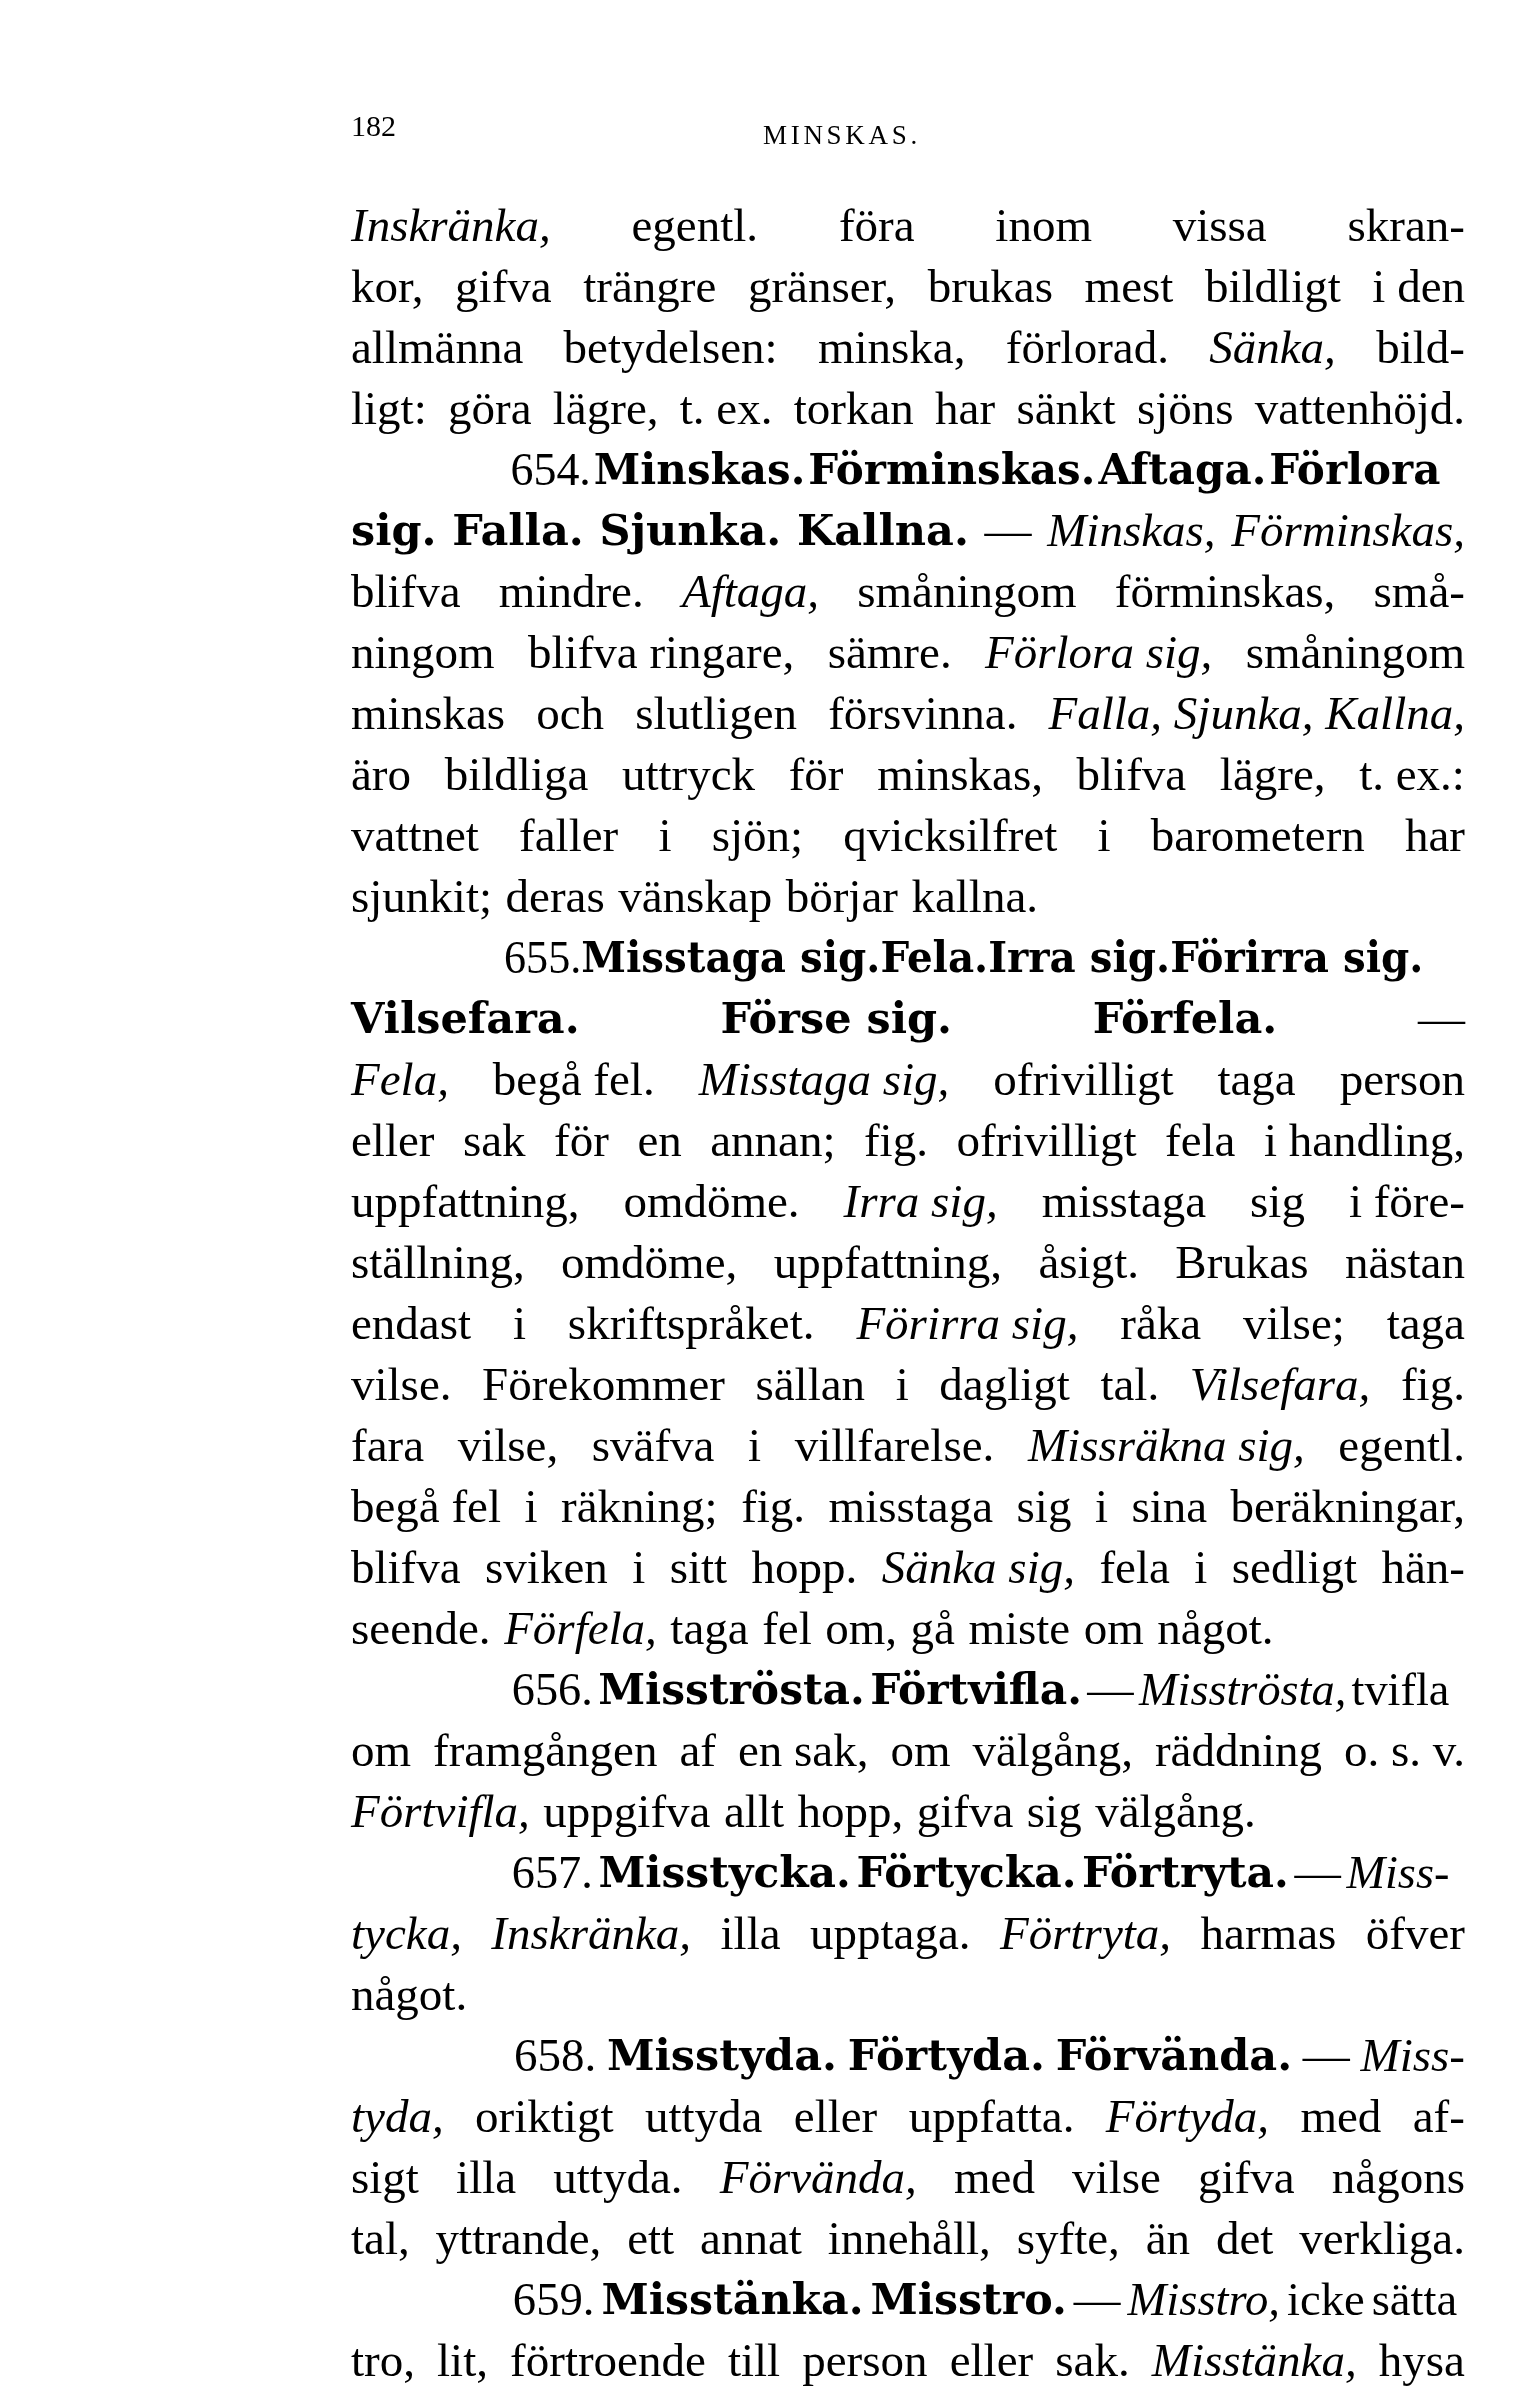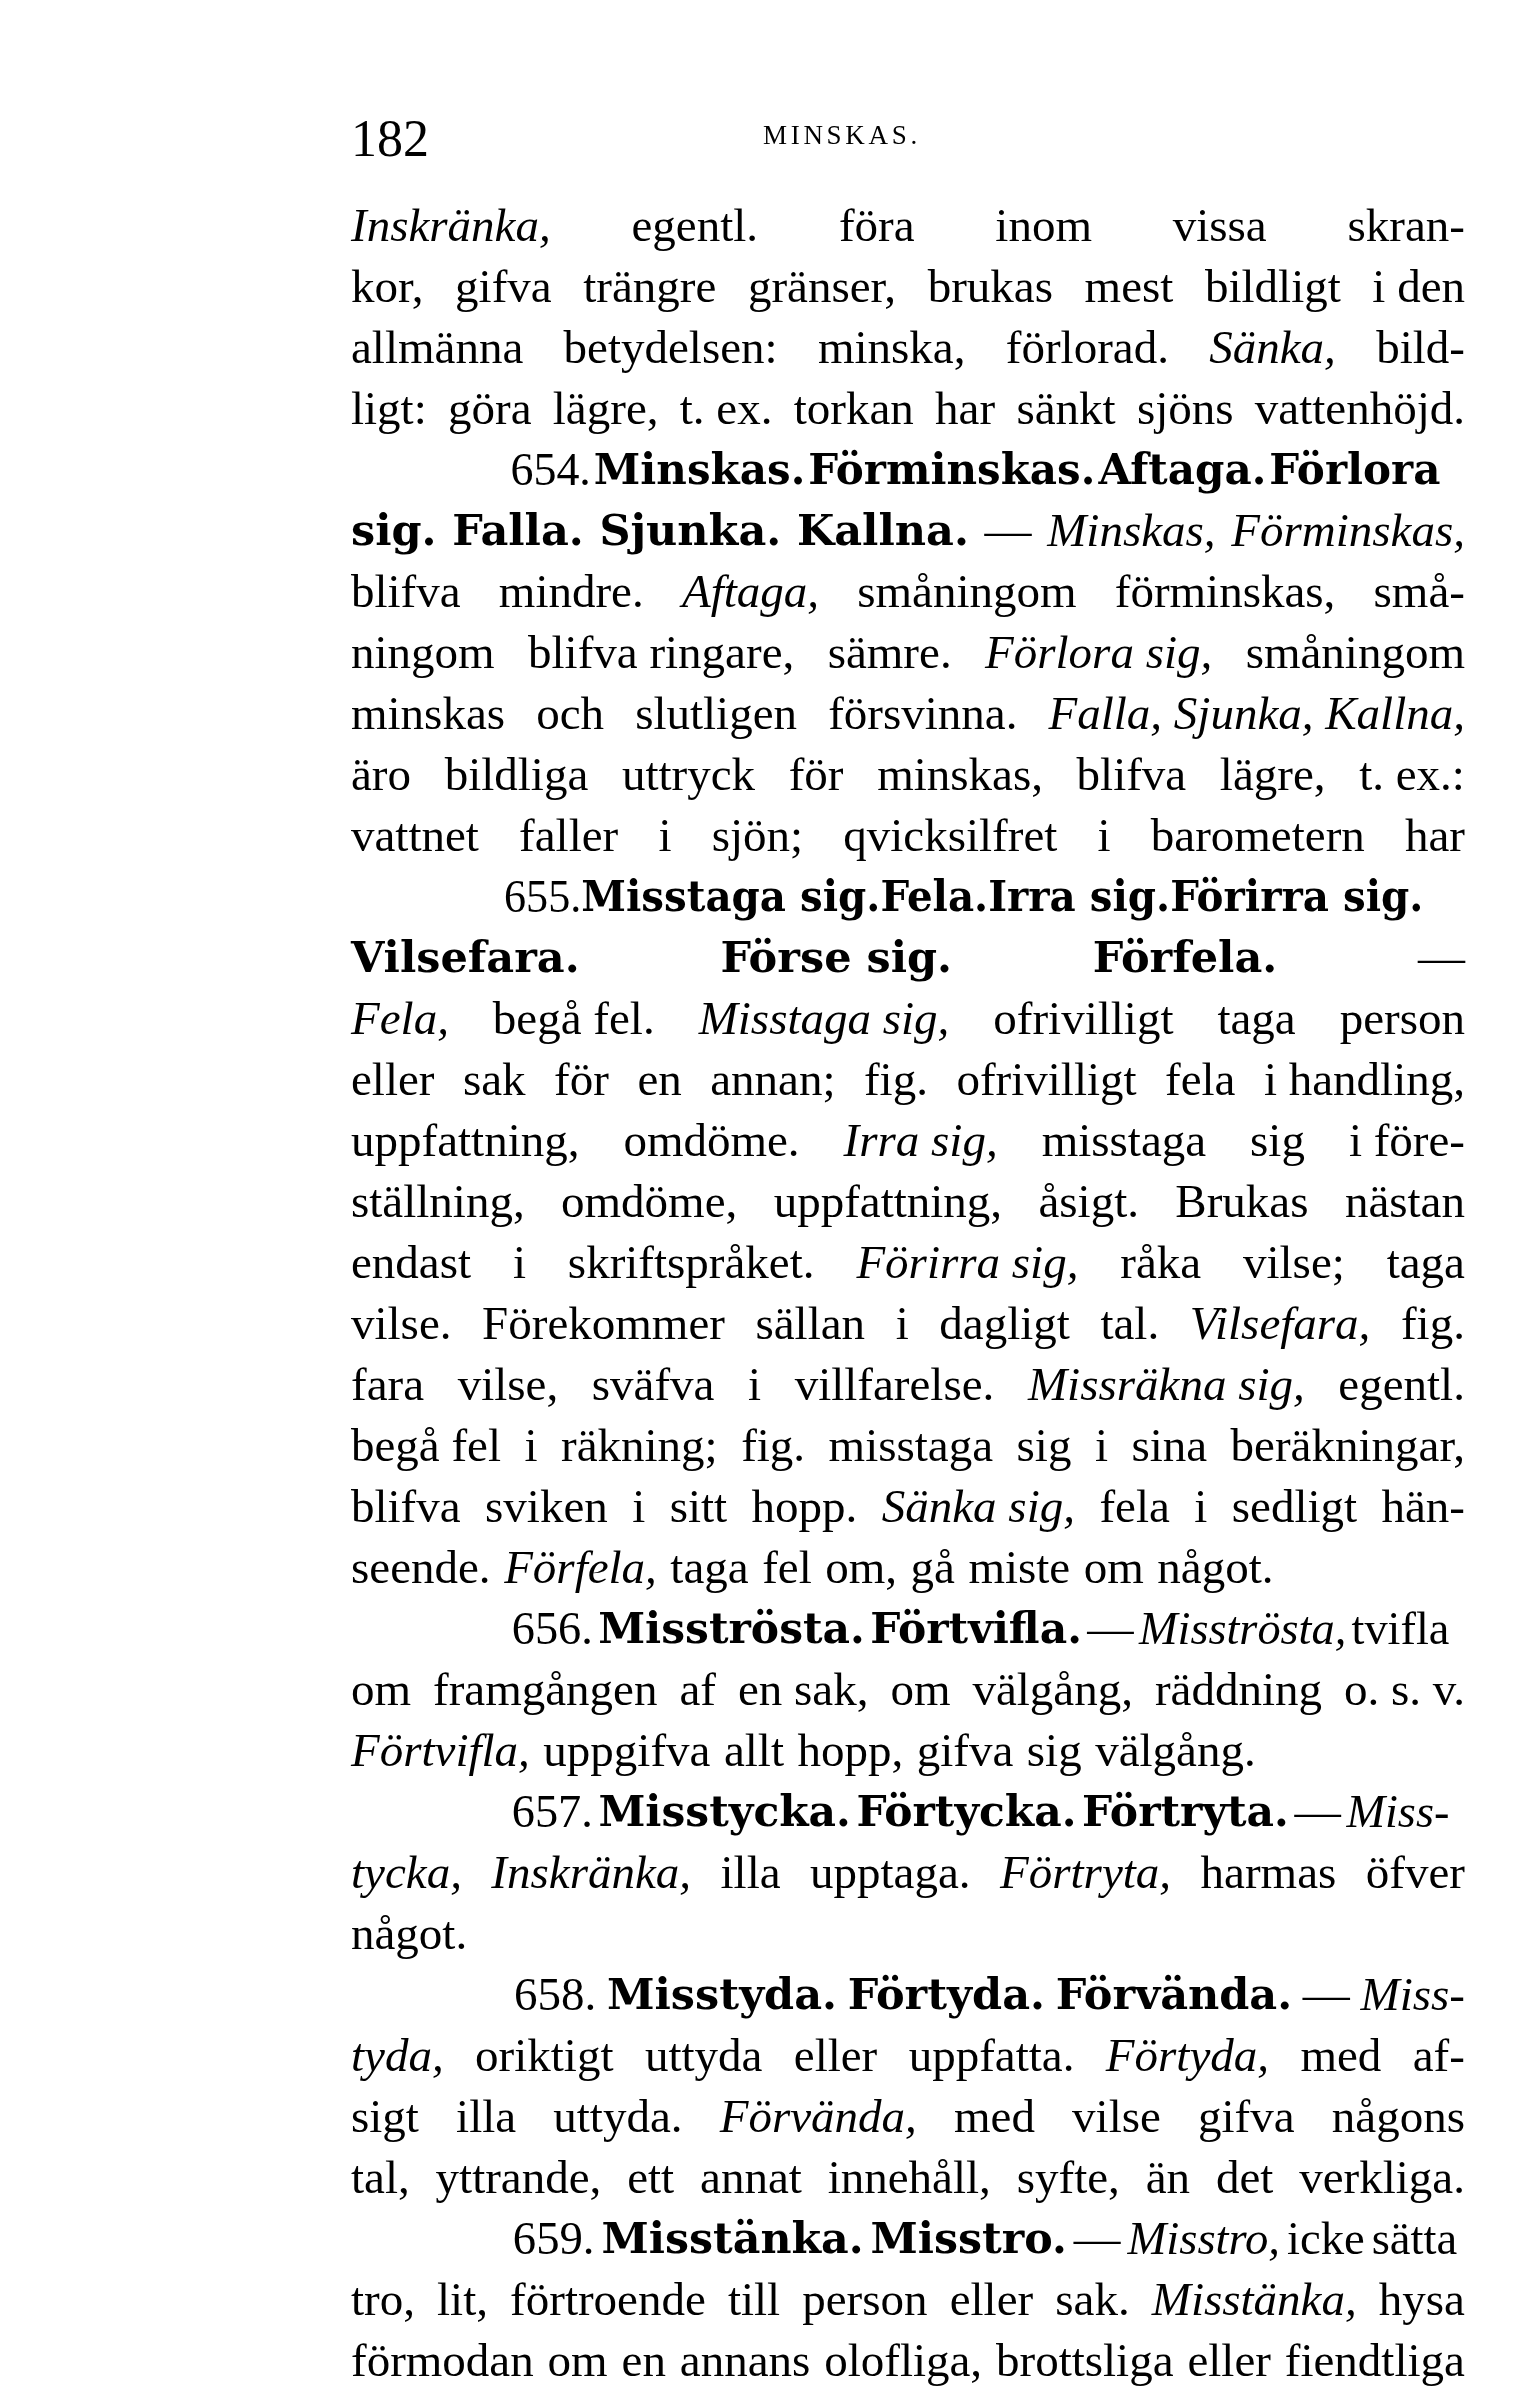--- a/index.html
+++ b/index.html
@@ -1,19 +1,19 @@
 <!DOCTYPE html>
 <html style="font-size:9.8px"><head>
 <meta charset="utf-8">
 <style>
   html, body { margin:0; padding:0; background:#ffffff; }
   body { width:1526px; height:2401px; position:relative; overflow:hidden;
          font-family:"DejaVu Serif","Liberation Serif",serif; color:#000; }
   .header { position:absolute; top:109px; left:351px; width:1114px; height:61px; }
-  .page-num { position:absolute; left:0; top:0; font-size:52px; font-family:"Liberation Serif","DejaVu Serif",serif; }
+  .page-num { position:absolute; left:0; top:0; font-size:30px; font-family:"Liberation Serif","DejaVu Serif",serif; }
   .running-head { position:absolute; left:412px; top:11px; font-size:27px; letter-spacing:3.7px; font-family:"Liberation Serif","DejaVu Serif",serif; }
   .body { position:absolute; top:195px; left:351px; width:1114px; }
   .line { height:61px; line-height:61px; font-size:47px; white-space:nowrap;
           display:flex; justify-content:space-between; font-family:"Liberation Serif","DejaVu Serif",serif; transform-origin:left; }
   .line.last { justify-content:flex-start; }
   .line.last span { margin-right:13.5px; }
   .line.indent { padding-left:163px; }
   .b { font-weight:bold; font-family:"DejaVu Serif",serif; font-size:43px; }
   .i { font-style:italic; }
 </style>
@@ -114,20 +114,27 @@
     <div class="line">
       <span>vattnet</span>
       <span>faller</span>
       <span>i</span>
       <span>sjön;</span>
       <span>qvicksilfret</span>
       <span>i</span>
       <span>barometern</span>
       <span>har</span>
     </div>
+    <div class="line last">
+      <span>sjunkit;</span>
+      <span>deras</span>
+      <span>vänskap</span>
+      <span>börjar</span>
+      <span>kallna.</span>
+    </div>
     <div class="line indent" style="transform: scaleX(0.939);">
       <span>655.</span>
       <span class="b">Misstaga sig.</span>
       <span class="b">Fela.</span>
       <span class="b">Irra sig.</span>
       <span class="b">Förirra sig.</span>
     </div>
     <div class="line">
       <span class="b">Vilsefara.</span>
       <span class="b">Förse sig.</span>

